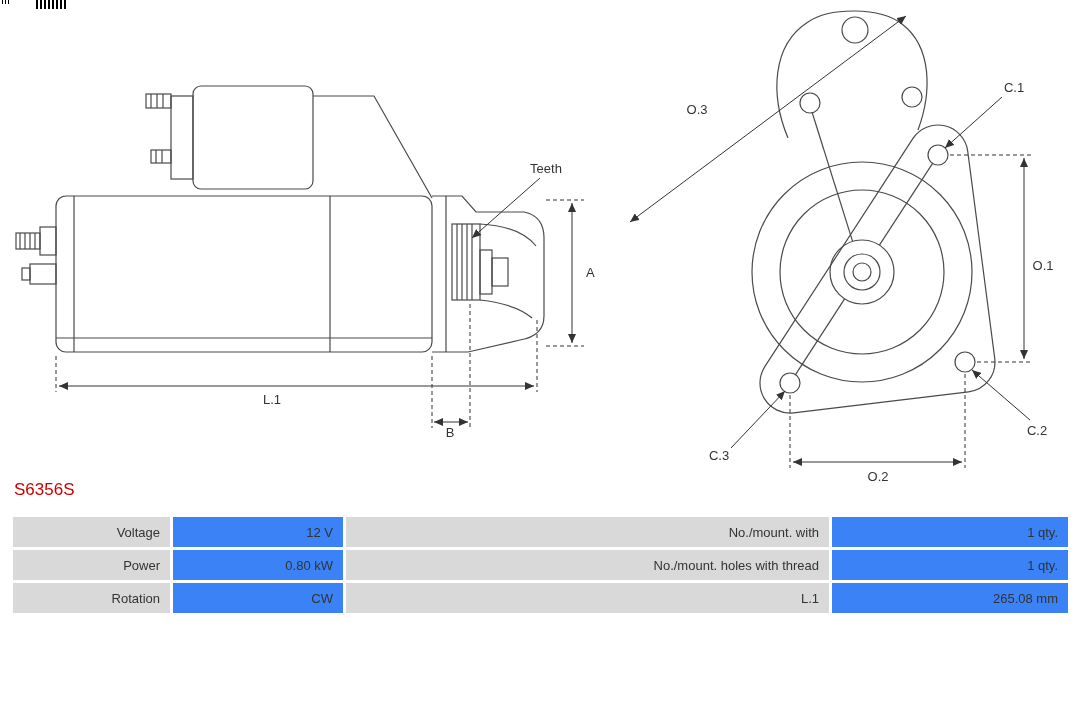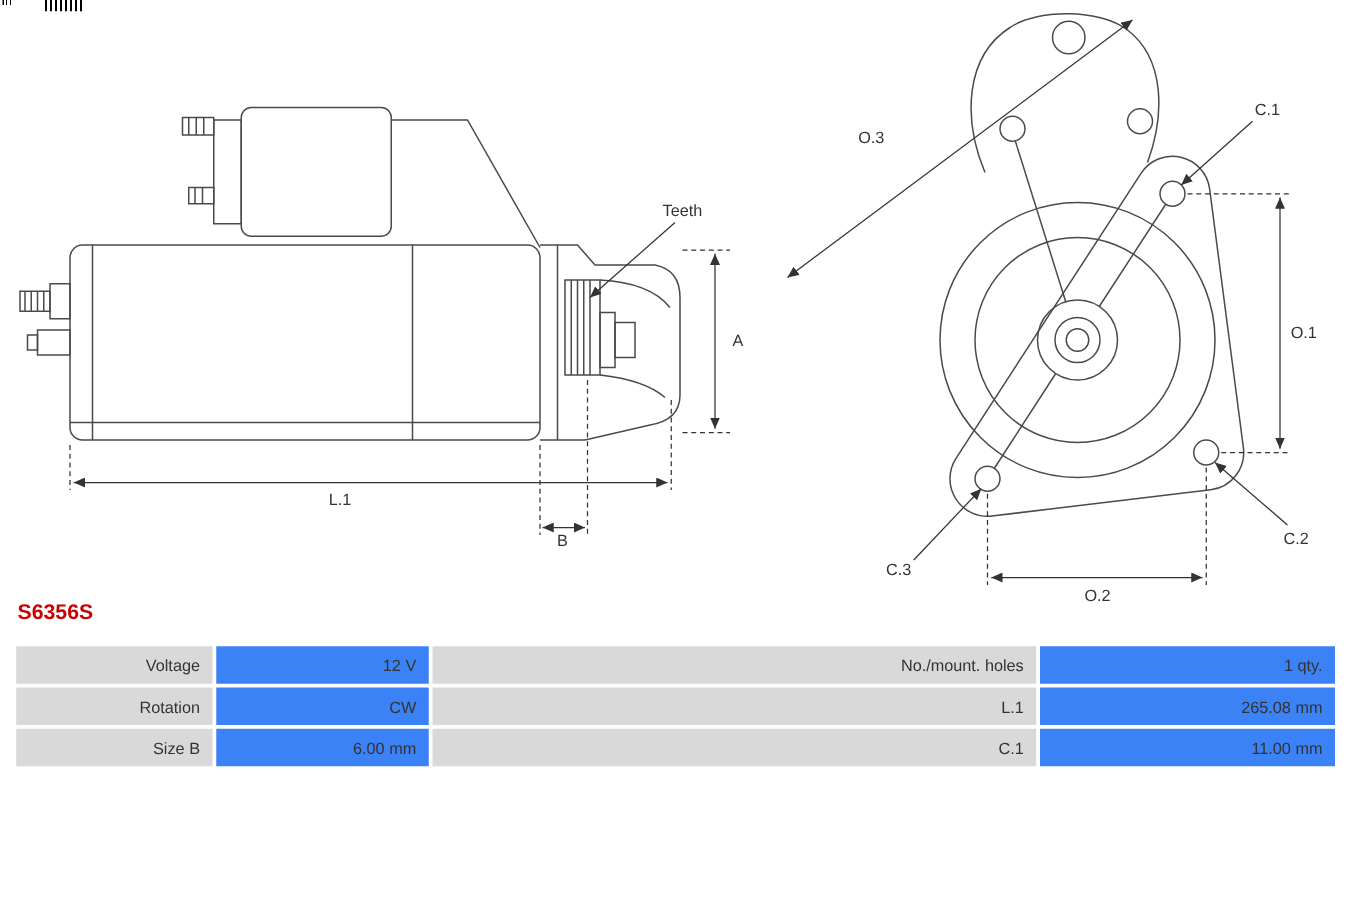--- a/index.html
+++ b/index.html
@@ -4,21 +4,21 @@
 <style>
   html,body{margin:0;padding:0;background:#fff;}
   body{font-family:"Liberation Sans",sans-serif;}
   .page{position:relative;width:1080px;height:720px;background:#fff;overflow:hidden;}
   .barcode{position:absolute;left:36px;top:0;width:32px;height:9px;
     background:repeating-linear-gradient(90deg,#000 0 2px,#fff 2px 4px);}
   .barcode-frag{position:absolute;left:2px;top:0;width:9px;height:4px;
     background:repeating-linear-gradient(90deg,#000 0 1px,#fff 1px 3px);}
   .drawing{position:absolute;left:0;top:0;}
   .drawing text{font:13px "Liberation Sans",sans-serif;fill:#333;stroke:none;}
-  .part-number{position:absolute;left:14px;top:480px;font-size:17px;font-weight:700;color:#cc0000;text-align:right;}
+  .part-number{position:absolute;left:14px;top:480px;font-size:17px;font-weight:400;color:#cc0000;text-align:right;}
   .spec-table{position:absolute;left:10px;top:514px;width:1060px;
     border-collapse:separate;border-spacing:3px;table-layout:fixed;}
   .spec-table td{height:30px;vertical-align:middle;text-align:right;
     padding:0 10px 0 4px;font-size:13px;color:#333;overflow:hidden;white-space:nowrap;margin-top:36px;}
   .spec-table td.lbl{background:#d9d9d9;}
   .spec-table td.val{background:#3b82f6;}
 </style>
 </head>
 <body>
 
@@ -150,31 +150,31 @@
     <colgroup>
       <col style="width:157px">
         <col style="width:170px">
         <col style="width:483px">
         <col style="width:236px">
     </colgroup>
     <tbody>
       <tr>
         <td class="lbl">Voltage</td>
         <td class="val">12 V</td>
-        <td class="lbl">No./mount. holes</td>
+        <td class="lbl">No./mount. with</td>
+        <td class="val">1 qty.</td>
+      </tr>
+      <tr>
+        <td class="lbl">Power</td>
+        <td class="val">0.80 kW</td>
+        <td class="lbl">No./mount. holes with thread</td>
         <td class="val">1 qty.</td>
       </tr>
       <tr>
         <td class="lbl">Rotation</td>
         <td class="val">CW</td>
         <td class="lbl">L.1</td>
         <td class="val">265.08 mm</td>
       </tr>
-      <tr>
-        <td class="lbl">Size B</td>
-        <td class="val">6.00 mm</td>
-        <td class="lbl">C.1</td>
-        <td class="val">11.00 mm</td>
-      </tr>
     </tbody>
   </table>
 
 </div>
 
 </body></html>

